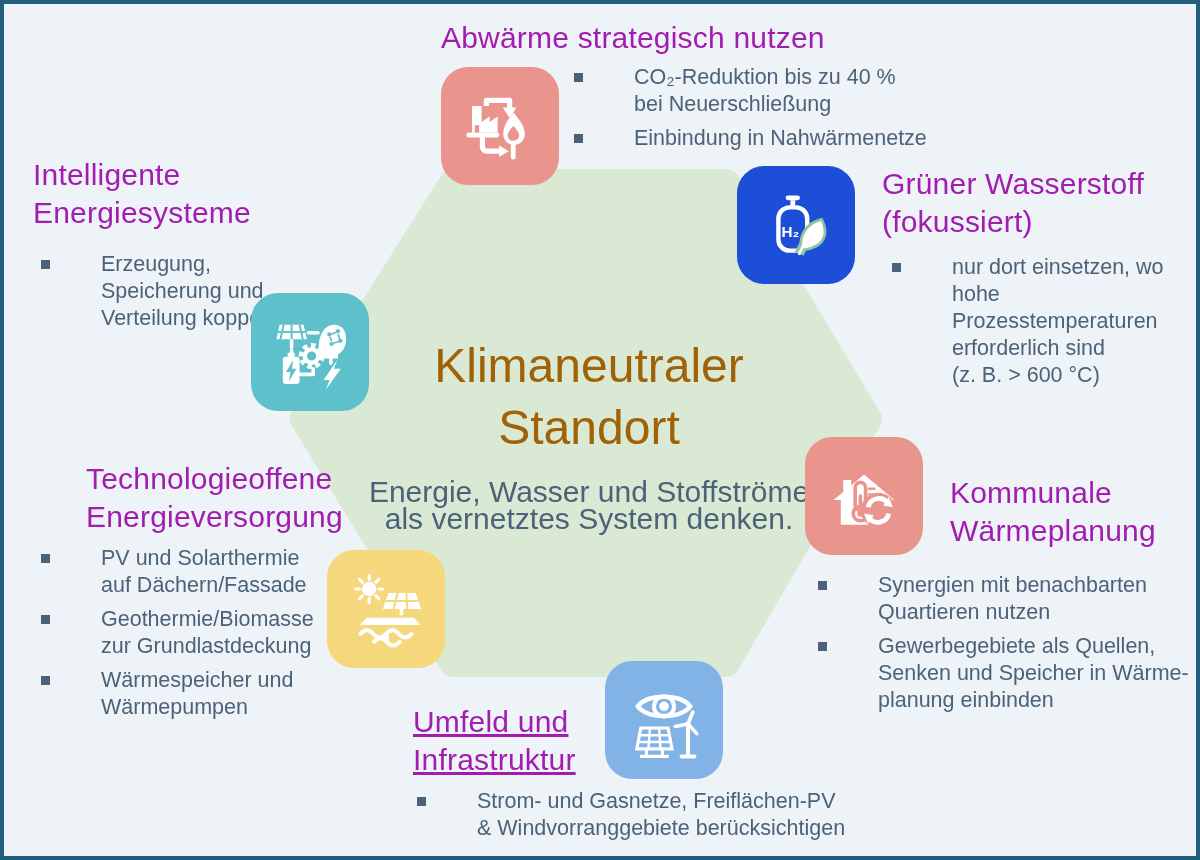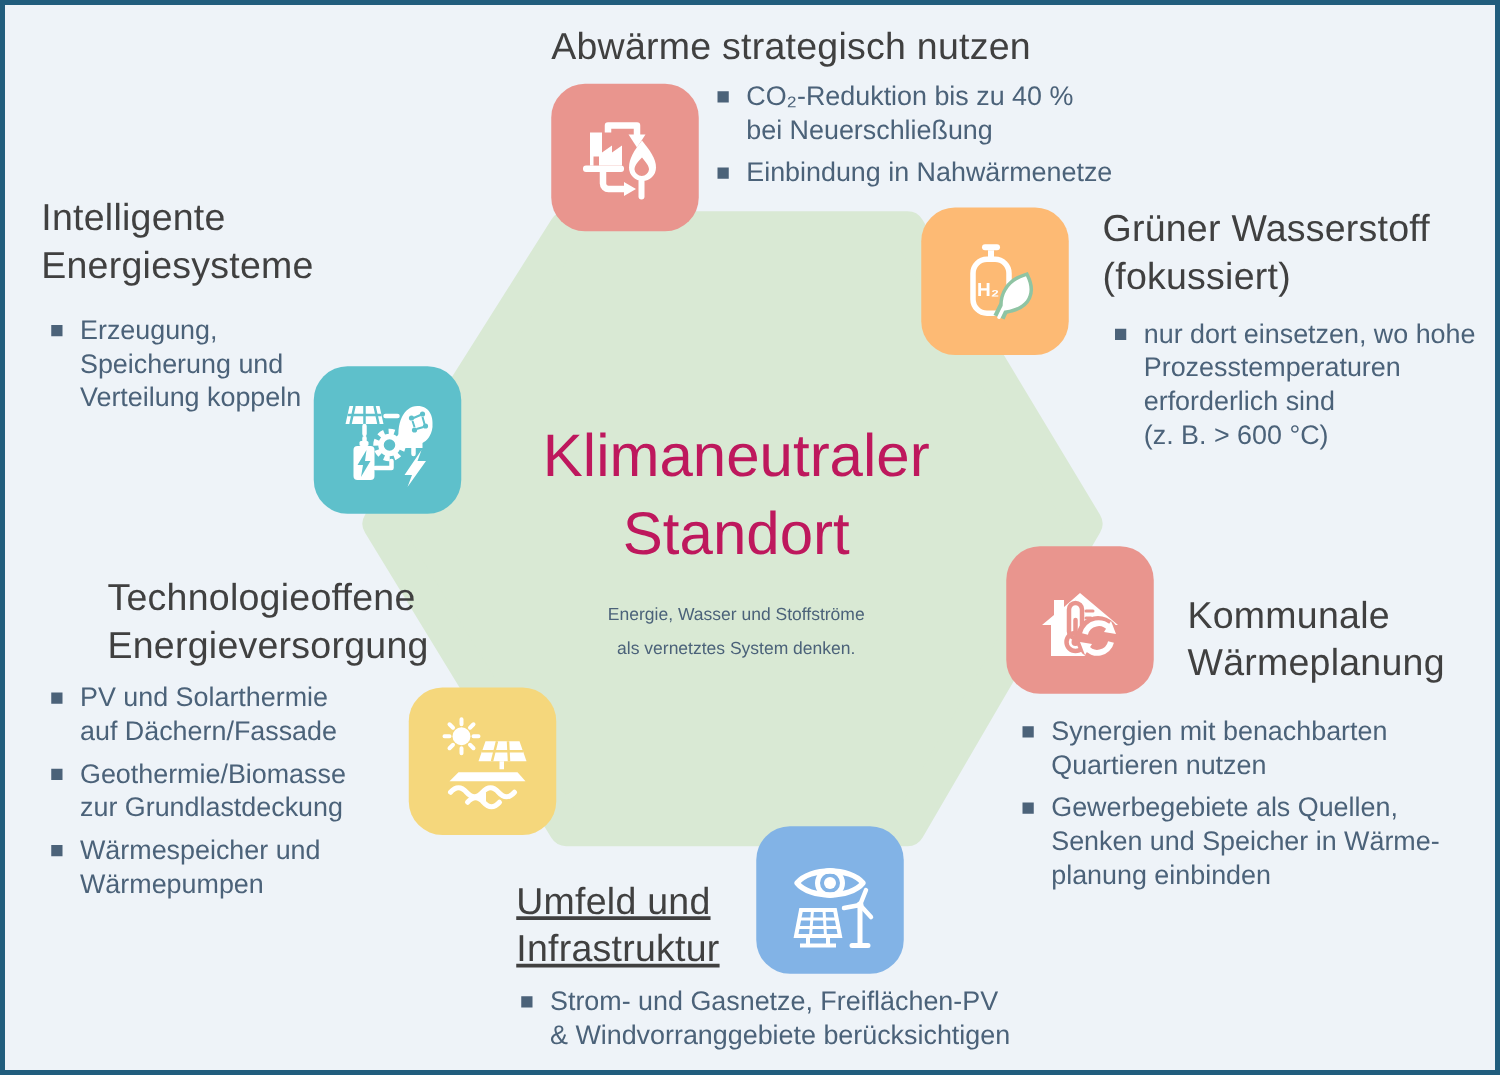--- a/index.html
+++ b/index.html
@@ -6,43 +6,43 @@
   body{
     width:1200px;height:860px;position:relative;overflow:hidden;
     background:#eef3f8;
     font-family:"Liberation Sans", sans-serif;
     box-sizing:border-box;
     border:4px solid #215d7d;
   }
   #hex-svg{position:absolute;left:0;top:0;width:1192px;height:852px;}
 
   .heading{
-    position:absolute;font-size:30px;line-height:38px;color:#404040;
+    position:absolute;font-size:30px;line-height:38px;color:#a21caf;
     white-space:pre-line;letter-spacing:0.2px;
   }
   .center-title{
     position:absolute;left:285px;top:331px;width:600px;text-align:center;
-    font-size:48px;line-height:62px;color:#be185d;white-space:pre-line;
+    font-size:48px;line-height:62px;color:#a16207;white-space:pre-line;
   }
   .center-subtitle{
     position:absolute;left:285px;top:474px;width:600px;text-align:center;
-    font-size:14px;line-height:27px;color:#4b6279;white-space:pre-line;
+    font-size:30px;line-height:27px;color:#4b6279;white-space:pre-line;
   }
   .bullets{position:absolute;font-size:21.5px;line-height:27px;color:#4b6279;}
-  .bullet{display:flex;margin-bottom:7px;}
+  .bullet{display:flex;margin-bottom:7px;gap:37px;}
   .sq{flex:none;width:9px;height:9px;background:#4b6279;margin-top:9px;margin-right:14px;}
   .btext{white-space:pre-line;}
 
   .tile{
     position:absolute;width:118px;height:118px;border-radius:27px;
     display:flex;align-items:center;justify-content:center;
   }
   .tile svg{width:80px;height:80px;display:block;}
   .tile-waste{left:437px;top:63px;background:#e9958e;}
-  .tile-h2{left:733px;top:162px;background:#fdba74;}
+  .tile-h2{left:733px;top:162px;background:#1d4ed8;}
   .tile-smart{left:247px;top:289px;background:#5ec0cb;}
   .tile-tech{left:323px;top:546px;background:#f5d77c;}
   .tile-env{left:601px;top:657px;background:#82b3e6;}
   .tile-municipal{left:801px;top:433px;background:#e9958e;}
 
   .pos-waste-heading{left:437px;top:15px;}
   .pos-waste-bullets{left:570px;top:60px;}
   .pos-h2-heading{left:878px;top:161px;}
   .pos-h2-bullets{left:888px;top:250px;}
   .pos-smart-heading{left:29px;top:152px;}

